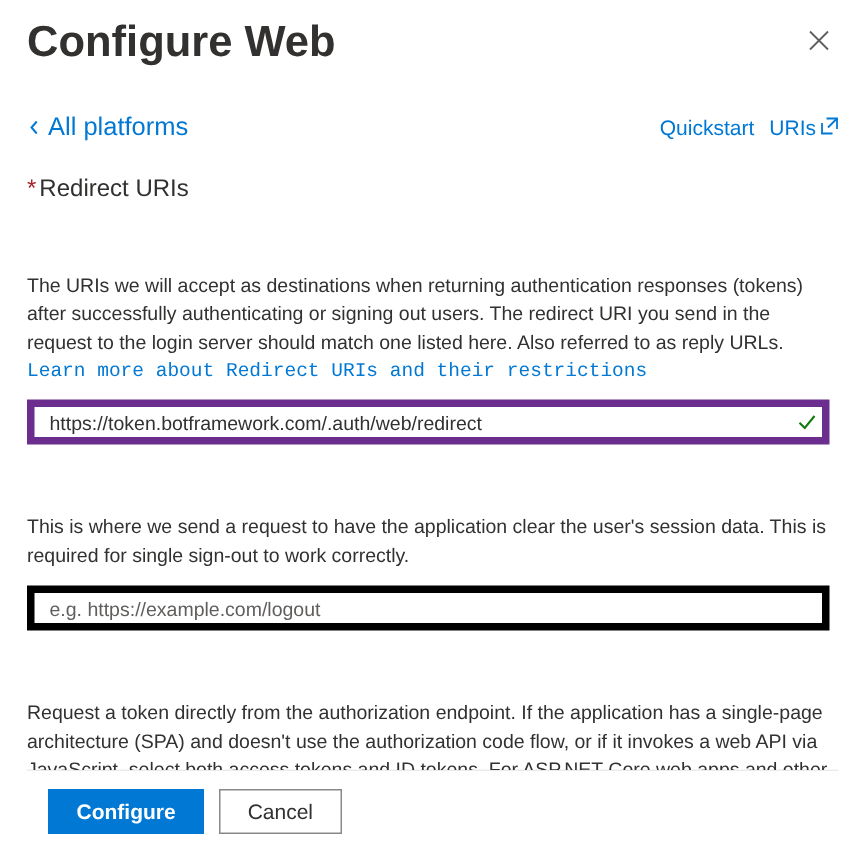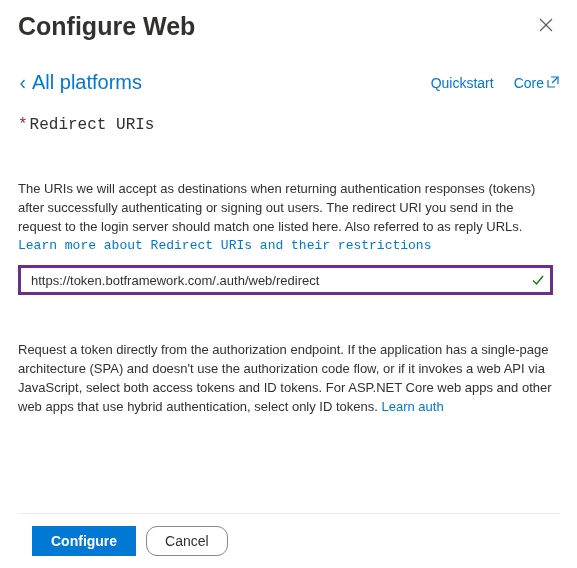--- a/index.html
+++ b/index.html
@@ -19,52 +19,52 @@
       display: flex;
       flex-direction: column;
     }
     .header {
       display: flex;
       align-items: center;
       justify-content: space-between;
       margin-bottom: 30px;
     }
     .title {
-      font-size: 25px;
+      font-size: 29px;
       font-weight: 600;
       color: #323130;
     }
     .close-btn {
       background: none;
       border: none;
       cursor: pointer;
       padding: 6px;
       color: #605e5c;
     }
     .close-btn svg { width: 14px; height: 14px; }
     .toolbar {
       display: flex;
       justify-content: space-between;
       align-items: center;
       margin-bottom: 22px;
     }
     .back-link {
       color: #0078d4;
-      font-size: 20px;
+      font-size: 17px;
       text-decoration: none;
       cursor: pointer;
       display: inline-flex;
       align-items: center;
       justify-content: flex-end;
     }
     .back-link .chev {
       display: inline-block;
       margin-right: 4px;
     }
-    .top-links { display: flex; gap: 20px; text-align: center; }
+    .top-links { display: flex; gap: 10px; text-align: center; }
     .top-link {
       color: #0078d4;
       font-size: 14px;
       text-decoration: none;
       cursor: pointer;
       display: inline-flex;
       align-items: center;
       gap: 3px;
     }
     .top-link svg { width: 12px; height: 12px; }
@@ -78,21 +78,20 @@
     .scroll-area::-webkit-scrollbar-thumb {
       background: #c8c6c4;
       border-radius: 3px;
     }
     .section { margin-bottom: 28px; }
     .section-title {
       font-size: 16px;
       font-weight: 400;
       color: #323130;
       margin-bottom: 8px;
-      font-family: Liberation Mono, monospace;
     }
     .required {
       color: #a4262c;
       margin-right: 2px;
     }
     .desc {
       font-size: 13px;
       color: #323130;
       line-height: 1.45;
       margin-bottom: 10px;
@@ -107,21 +106,21 @@
       position: relative;
       display: flex;
       align-items: center;
     }
     .text-input {
       width: 100%;
       height: 30px;
       padding: 4px 30px 4px 10px;
       font-size: 13px;
       font-family: inherit;
-      border: 3px solid #000000;
+      border: 5px solid #000000;
       background: #fff;
       color: #323130;
       outline: none;
     }
     .text-input.valid {
       border-color: #6b2e8f;
     }
     .text-input::placeholder { color: #605e5c; }
     .check-icon {
       position: absolute;
@@ -150,21 +149,20 @@
     .btn-primary {
       background: #0078d4;
       color: #fff;
       border-color: #0078d4;
       font-weight: 600;
     }
     .btn-secondary {
       background: #fff;
       color: #323130;
       border-color: #8a8886;
-      border-radius: 11px;
     }
   </style>
 </head>
 <body>
 
 <div class="panel">
   <div class="header">
     <div class="title">Configure Web</div>
     <button class="close-btn">
       <span>
@@ -183,21 +181,21 @@
             <polyline points="6.5,1 3,5 6.5,9" fill="none" stroke="currentColor" stroke-width="1.3"></polyline>
           </svg>
       </span>
       <span>All platforms</span>
     </a>
     <div class="top-links">
       <a class="top-link">
         <span>Quickstart</span>
       </a>
       <a class="top-link">
-        <span>Core</span>
+        <span>URIs</span>
         <span>
           <svg viewBox="0 0 12 12">
               <path d="M4 1h7v7" fill="none" stroke="currentColor" stroke-width="1.2"></path>
               <path d="M11 1L5 7" fill="none" stroke="currentColor" stroke-width="1.2"></path>
               <path d="M8 11H1V4" fill="none" stroke="currentColor" stroke-width="1.2"></path>
             </svg>
         </span>
       </a>
     </div>
   </div>
@@ -216,20 +214,24 @@
         <input type="text" class="text-input valid" value="https://token.botframework.com/.auth/web/redirect" style="">
         <span class="check-icon">
           <svg viewBox="0 0 14 14">
               <polyline points="2,7.5 5.5,11 12,3" fill="none" stroke="currentColor" stroke-width="1.4"></polyline>
             </svg>
         </span>
       </div>
     </div>
 
     <div class="section">
+      <div class="desc">This is where we send a request to have the application clear the user's session data. This is required for single sign-out to work correctly.</div>
+      <div class="input-wrap">
+        <input type="text" class="text-input" placeholder="e.g. https://example.com/logout" style="">
+      </div>
     </div>
 
     <div class="section">
       <div class="desc">
         <span>Request a token directly from the authorization endpoint. If the application has a single-page architecture (SPA) and doesn't use the authorization code flow, or if it invokes a web API via JavaScript, select both access tokens and ID tokens. For ASP.NET Core web apps and other web apps that use hybrid authentication, select only ID tokens. </span><a class="link">Learn auth</a>
       </div>
     </div>
 
   </div>
 

